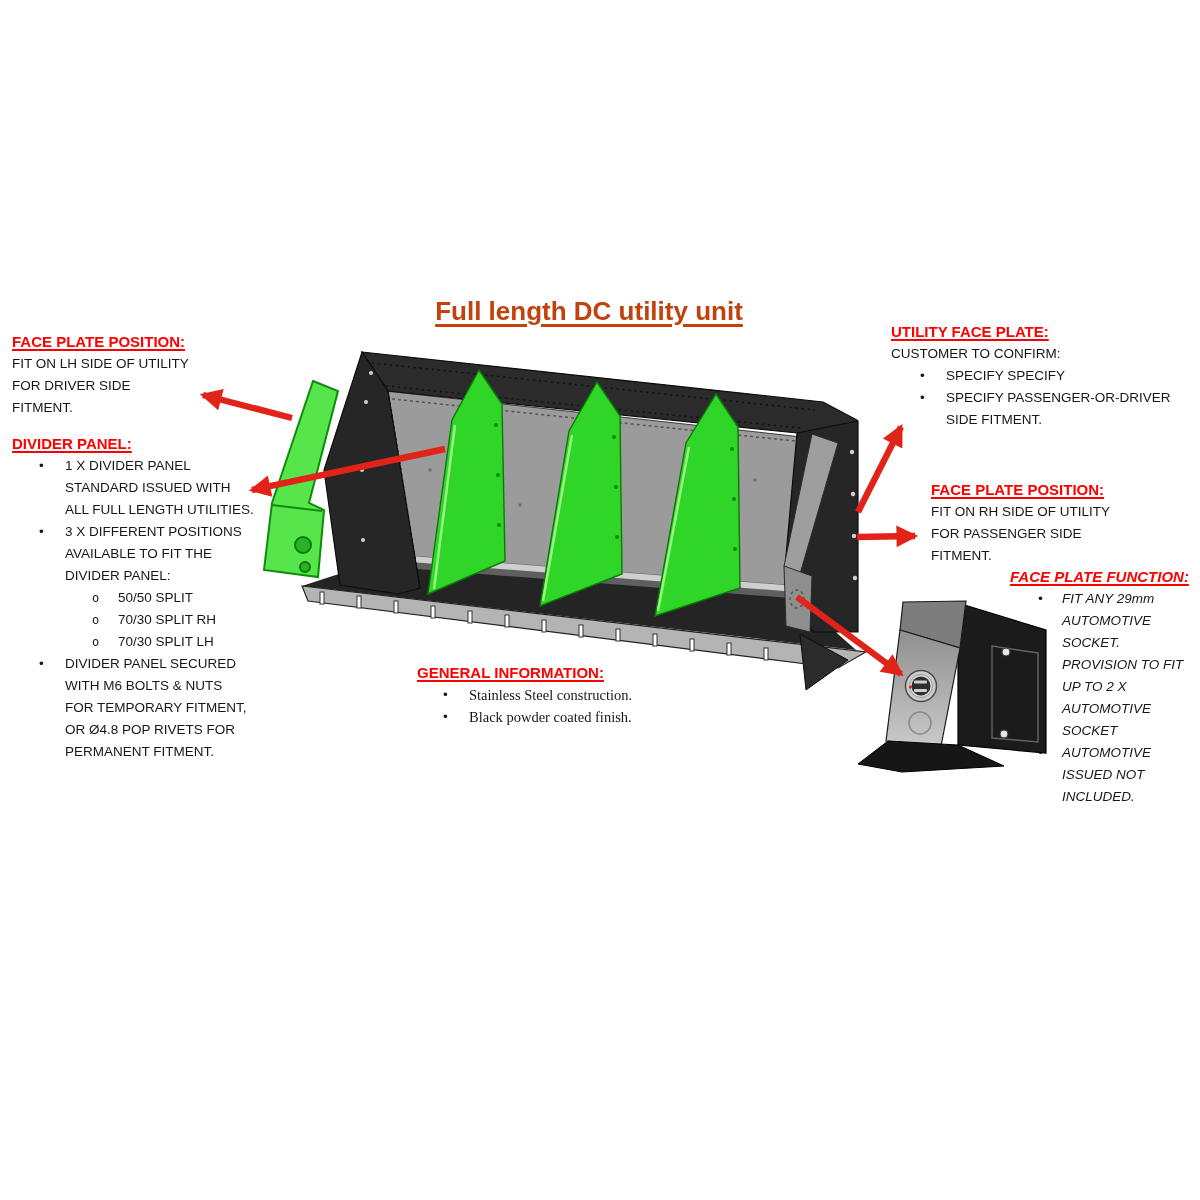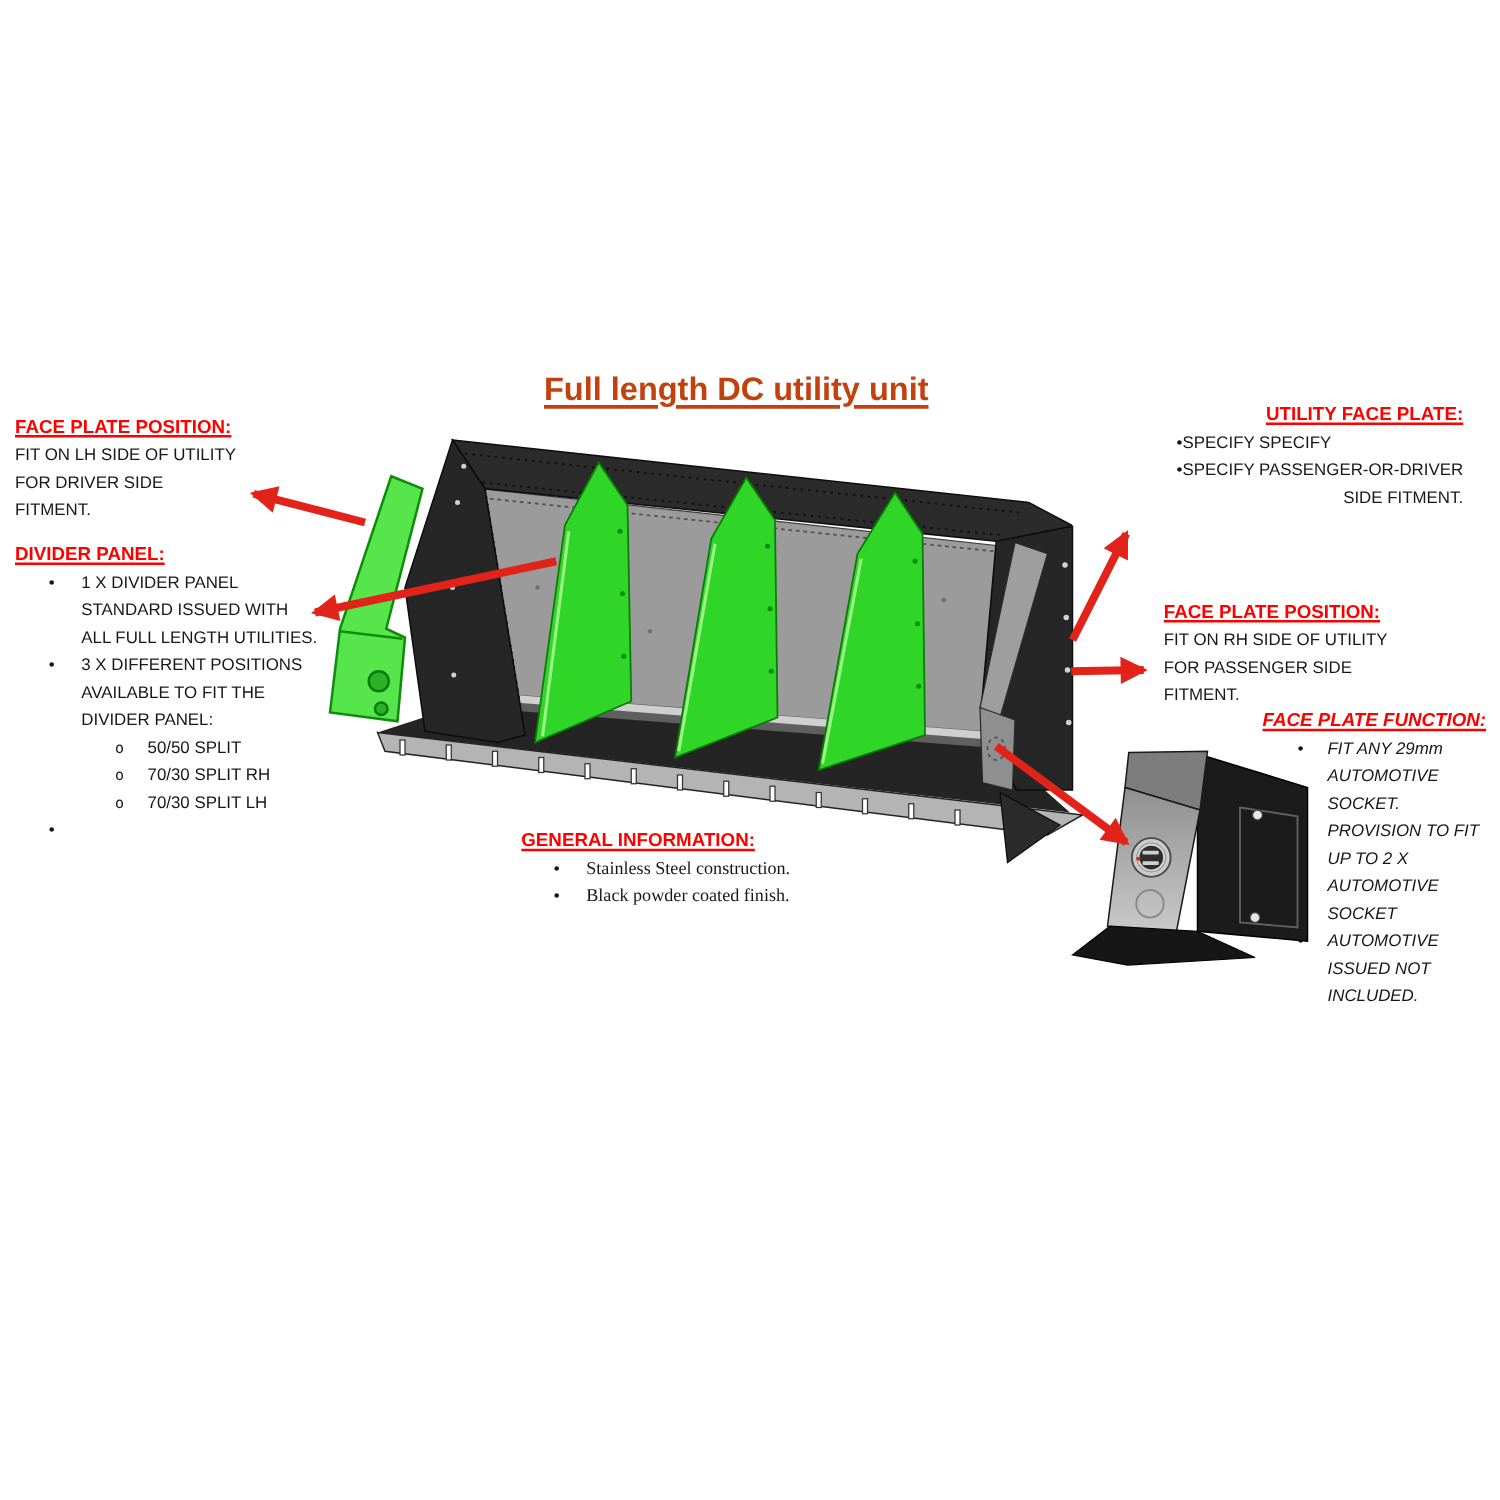--- a/index.html
+++ b/index.html
@@ -102,25 +102,33 @@
         </div>
     </div>
     <div class="li sub">
       <span class="marker">o</span>
       <div class="text">
           <div class="line">70/30 SPLIT LH</div>
         </div>
     </div>
     <div class="li">
       <span class="marker">•</span>
-    </div>
-  </div>
-
-  <div class="block block-ufp" style="left:891px;top:321px;text-align:right;">
+      <div class="text">
+        <div class="line">DIVIDER PANEL SECURED</div>
+        <div class="line">WITH M6 BOLTS &amp; NUTS</div>
+        <div class="line">FOR TEMPORARY FITMENT,</div>
+        <div class="line">OR Ø4.8 POP RIVETS FOR</div>
+        <div class="line">PERMANENT FITMENT.</div>
+      </div>
+    </div>
+  </div>
+
+  <div class="block block-ufp" style="left:891px;top:321px;">
     <div class="heading">UTILITY FACE PLATE:</div>
+    <div class="line">CUSTOMER TO CONFIRM:</div>
     <div class="li">
       <span class="marker">•</span>
       <div class="text">
           <div class="line">SPECIFY SPECIFY</div>
         </div>
     </div>
     <div class="li">
       <span class="marker">•</span>
       <div class="text">
         <div class="line">SPECIFY PASSENGER-OR-DRIVER</div>

